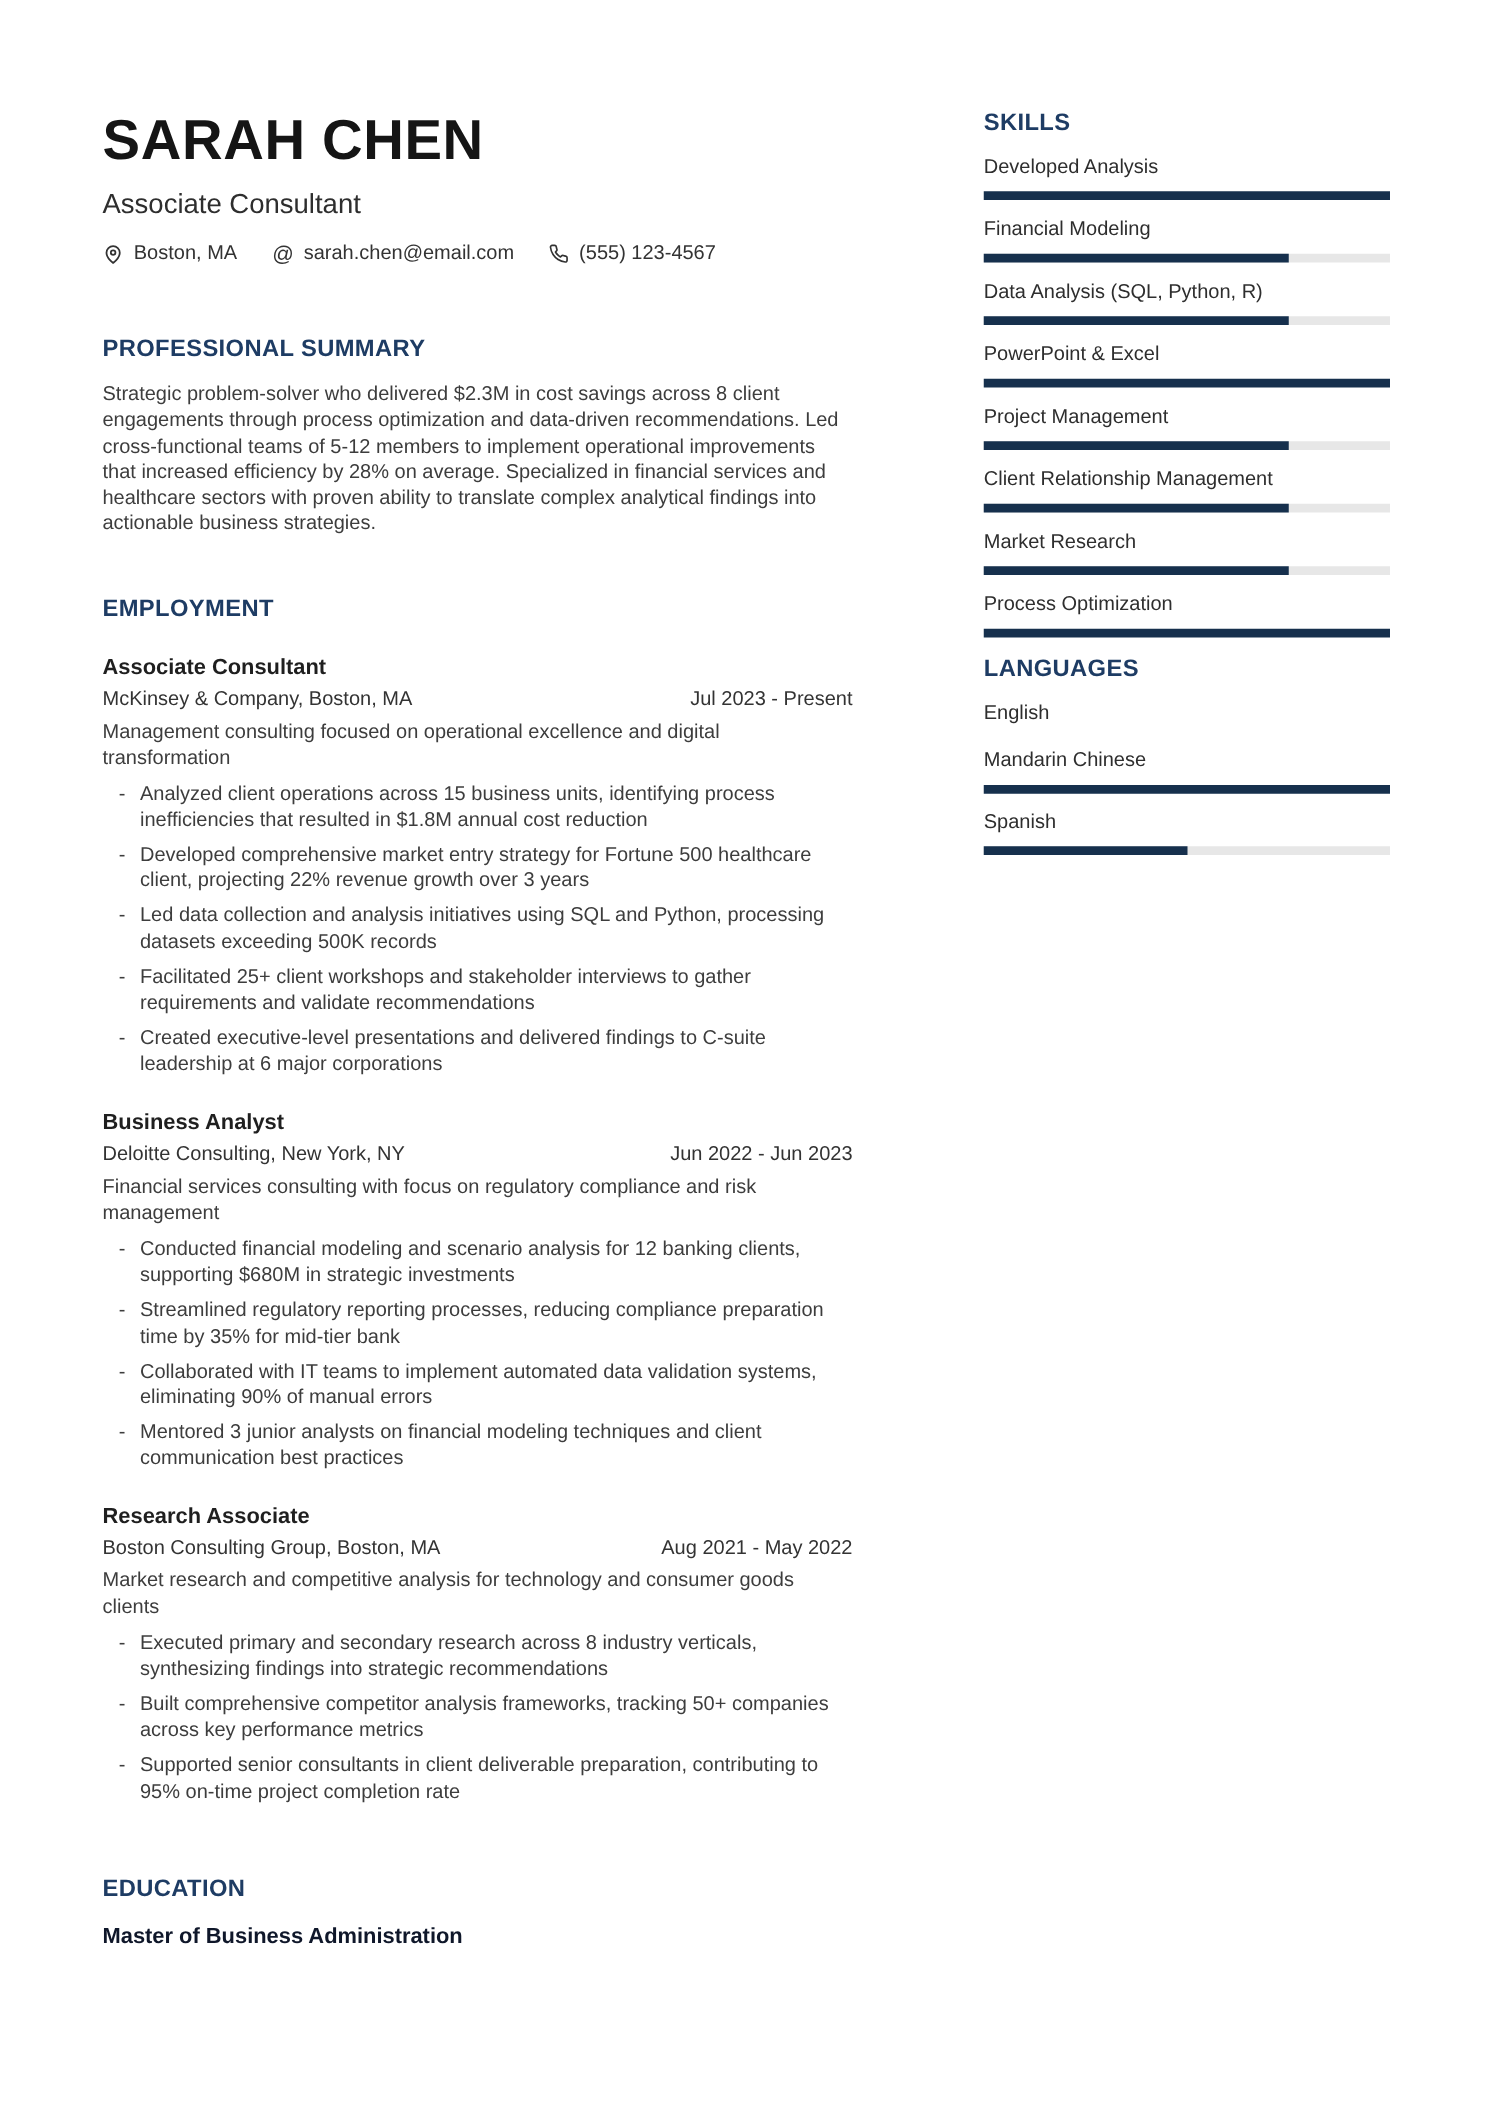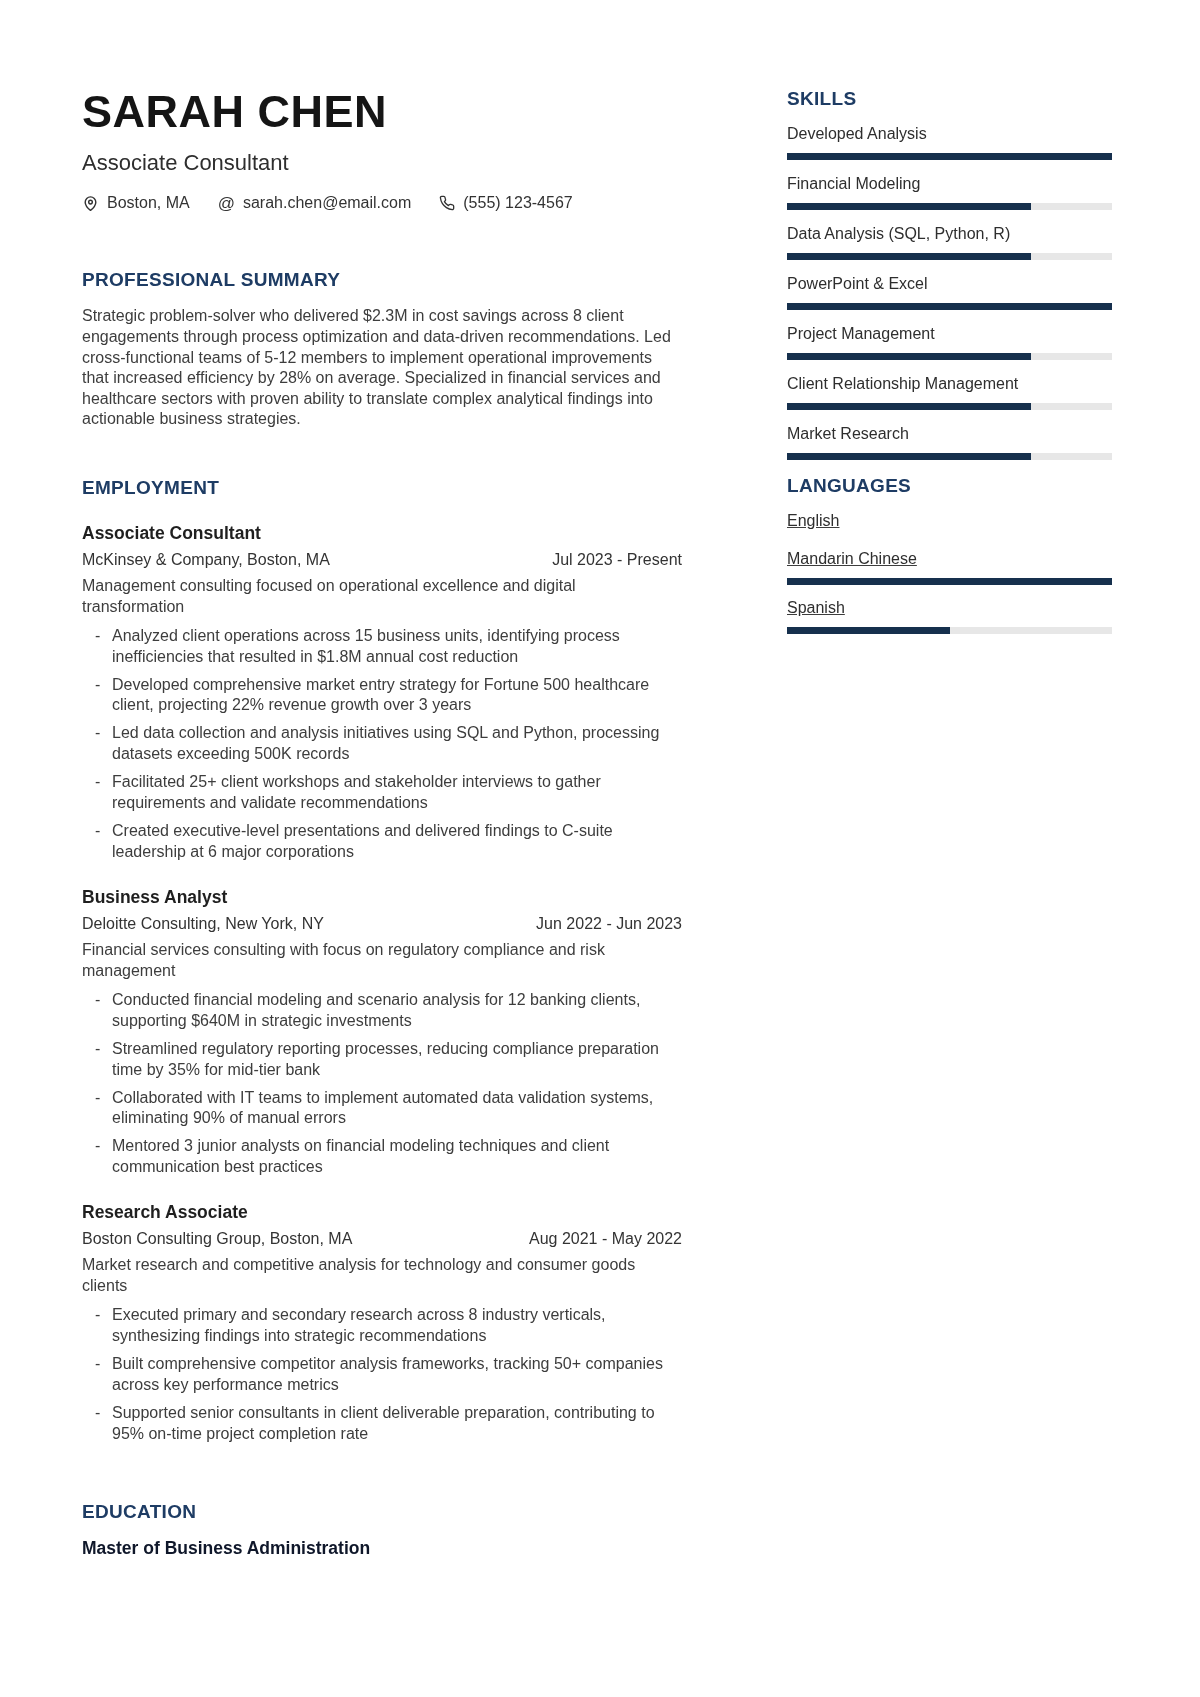--- a/index.html
+++ b/index.html
@@ -102,21 +102,21 @@
     height: 7px;
     background: #e7e7e7;
     position: relative;
   }
   .bar-fill {
     height: 7px;
     background: #16304d;
     width: 0%;
   }
   .languages-section { }
-  .lang-item { margin-bottom: 14px; text-decoration: underline; }
+  .lang-item { margin-bottom: 14px; }
   .lang-item.no-bar { margin-bottom: 20px; }
   .lang-label { font-size: 16px; color: #2e2e2e; margin-bottom: 10px; }
 </style>
 </head>
 <body>
 
 <div class="page">
 
   <div class="main-col">
 
@@ -173,21 +173,21 @@
       </div>
 
       <div class="job">
         <div class="job-role">Business Analyst</div>
         <div class="job-meta">
           <span>Deloitte Consulting, New York, NY</span>
           <span>Jun 2022 - Jun 2023</span>
         </div>
         <div class="job-desc">Financial services consulting with focus on regulatory compliance and risk management</div>
         <ul class="bullets">
-          <li>Conducted financial modeling and scenario analysis for 12 banking clients, supporting $640M in strategic investments</li>
+          <li>Conducted financial modeling and scenario analysis for 12 banking clients, supporting $680M in strategic investments</li>
           <li>Streamlined regulatory reporting processes, reducing compliance preparation time by 35% for mid-tier bank</li>
           <li>Collaborated with IT teams to implement automated data validation systems, eliminating 90% of manual errors</li>
           <li>Mentored 3 junior analysts on financial modeling techniques and client communication best practices</li>
         </ul>
       </div>
 
       <div class="job">
         <div class="job-role">Research Associate</div>
         <div class="job-meta">
           <span>Boston Consulting Group, Boston, MA</span>
@@ -249,20 +249,26 @@
         <div class="bar-track">
             <div class="bar-fill" style="width: 75%;"></div>
           </div>
       </div>
       <div class="skill-item">
         <div class="skill-label">Market Research</div>
         <div class="bar-track">
             <div class="bar-fill" style="width: 75%;"></div>
           </div>
       </div>
+      <div class="skill-item">
+        <div class="skill-label">Process Optimization</div>
+        <div class="bar-track">
+            <div class="bar-fill" style="width: 100%;"></div>
+          </div>
+      </div>
     </section>
 
     <section class="languages-section">
       <div class="section-heading">LANGUAGES</div>
 
       <div class="lang-item no-bar">
         <div class="lang-label">English</div>
       </div>
       <div class="lang-item">
         <div class="lang-label">Mandarin Chinese</div>

